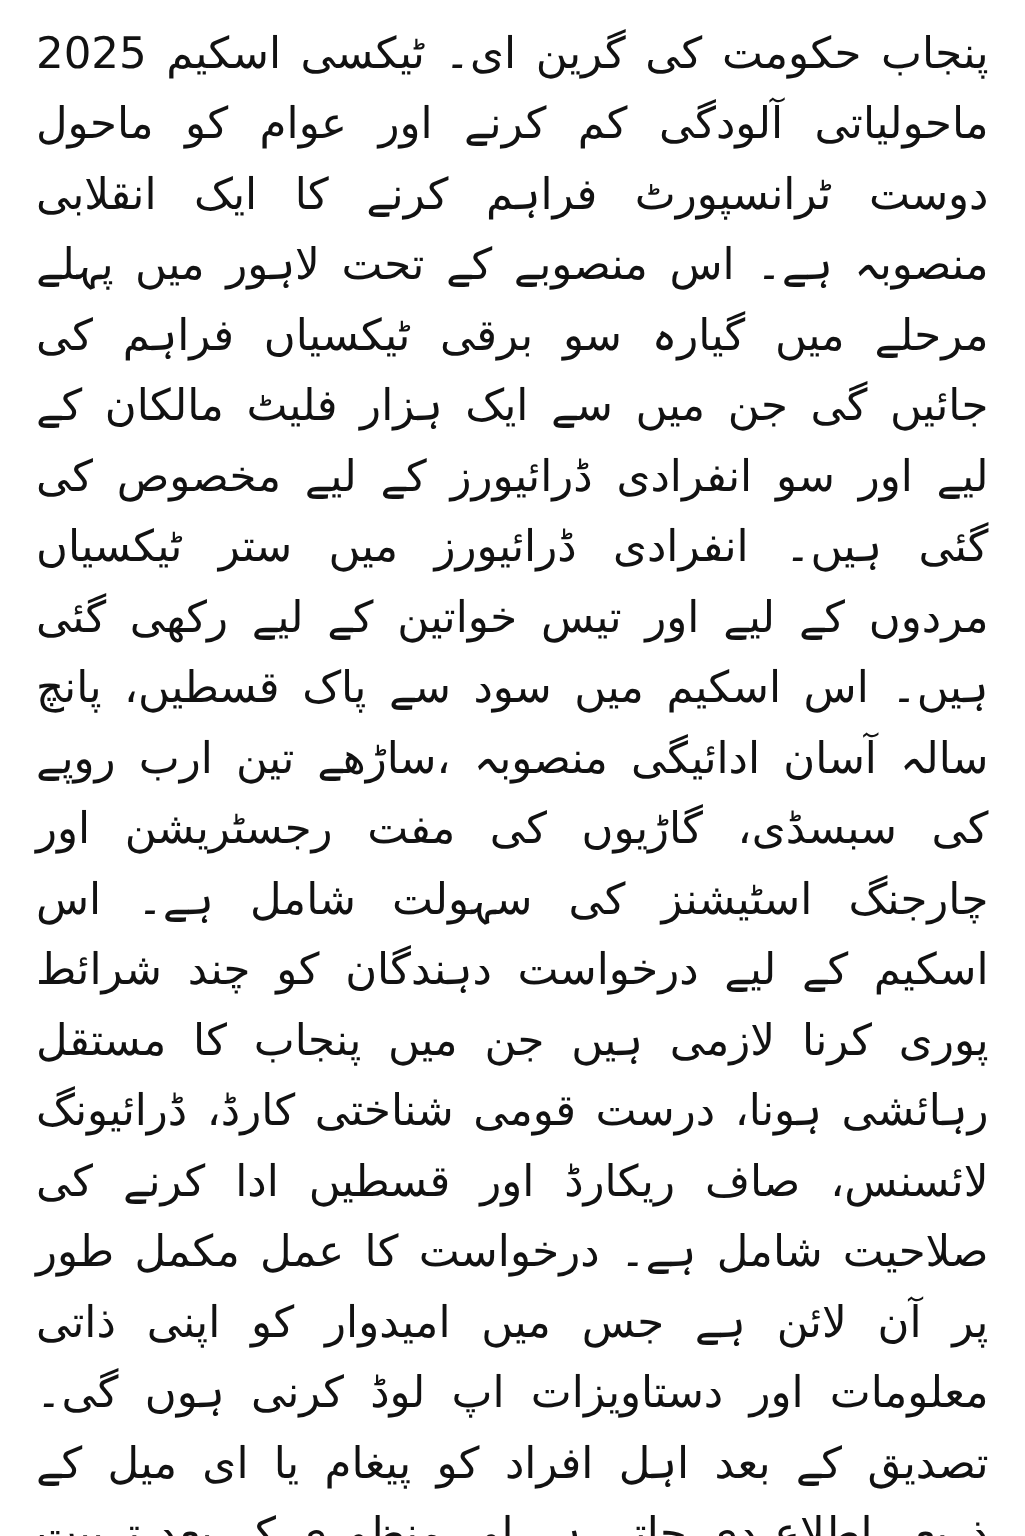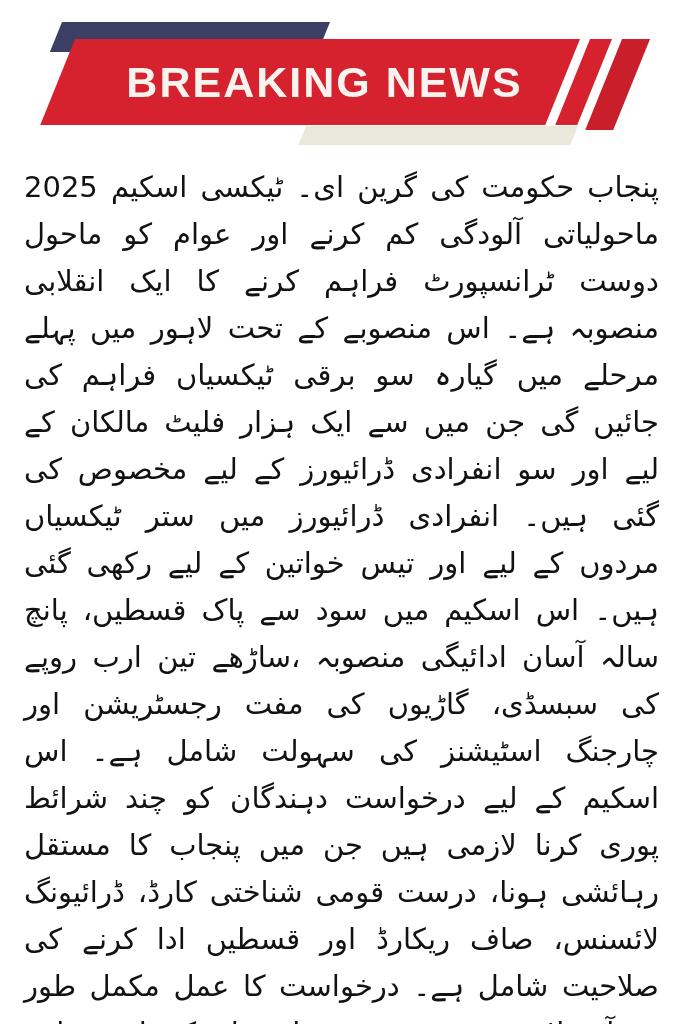--- a/index.html
+++ b/index.html
@@ -99,27 +99,19 @@
     text-align-last: center;
     font-family: "DejaVu Sans", "DejaVu Serif", sans-serif;
     word-spacing: 1px;
   }
 </style>
 </head>
 <body>
 
 <div class="page">
 
-  <header class="banner">
-    <div class="shape navy-ribbon"></div>
-    <div class="shape beige-ribbon"></div>
-    <div class="shape red-ribbon"></div>
-    <div class="shape stripe-1"></div>
-    <div class="shape stripe-2"></div>
-    <h1 class="banner-title">BREAKING NEWS</h1>
-  </header>
 
   <main class="article" dir="rtl" lang="ur">
     <p class="para">پنجاب حکومت کی گرین ای۔ ٹیکسی اسکیم 2025 ماحولیاتی آلودگی کم کرنے اور عوام کو ماحول دوست ٹرانسپورٹ فراہم کرنے کا ایک انقلابی منصوبہ ہے۔ اس منصوبے کے تحت لاہور میں پہلے مرحلے میں گیارہ سو برقی ٹیکسیاں فراہم کی جائیں گی جن میں سے ایک ہزار فلیٹ مالکان کے لیے اور سو انفرادی ڈرائیورز کے لیے مخصوص کی گئی ہیں۔ انفرادی ڈرائیورز میں ستر ٹیکسیاں مردوں کے لیے اور تیس خواتین کے لیے رکھی گئی ہیں۔ اس اسکیم میں سود سے پاک قسطیں، پانچ سالہ آسان ادائیگی منصوبہ ،ساڑھے تین ارب روپے کی سبسڈی، گاڑیوں کی مفت رجسٹریشن اور چارجنگ اسٹیشنز کی سہولت شامل ہے۔ اس اسکیم کے لیے درخواست دہندگان کو چند شرائط پوری کرنا لازمی ہیں جن میں پنجاب کا مستقل رہائشی ہونا، درست قومی شناختی کارڈ، ڈرائیونگ لائسنس، صاف ریکارڈ اور قسطیں ادا کرنے کی صلاحیت شامل ہے۔ درخواست کا عمل مکمل طور پر آن لائن ہے جس میں امیدوار کو اپنی ذاتی معلومات اور دستاویزات اپ لوڈ کرنی ہوں گی۔ تصدیق کے بعد اہل افراد کو پیغام یا ای میل کے ذریعے اطلاع دی جاتی ہے اور منظوری کے بعد تربیت حاصل کر کے برقی ٹیکسی فراہم کی جاتی ہے۔</p>
 
   </main>
 
 </div>
 
 </body></html>

